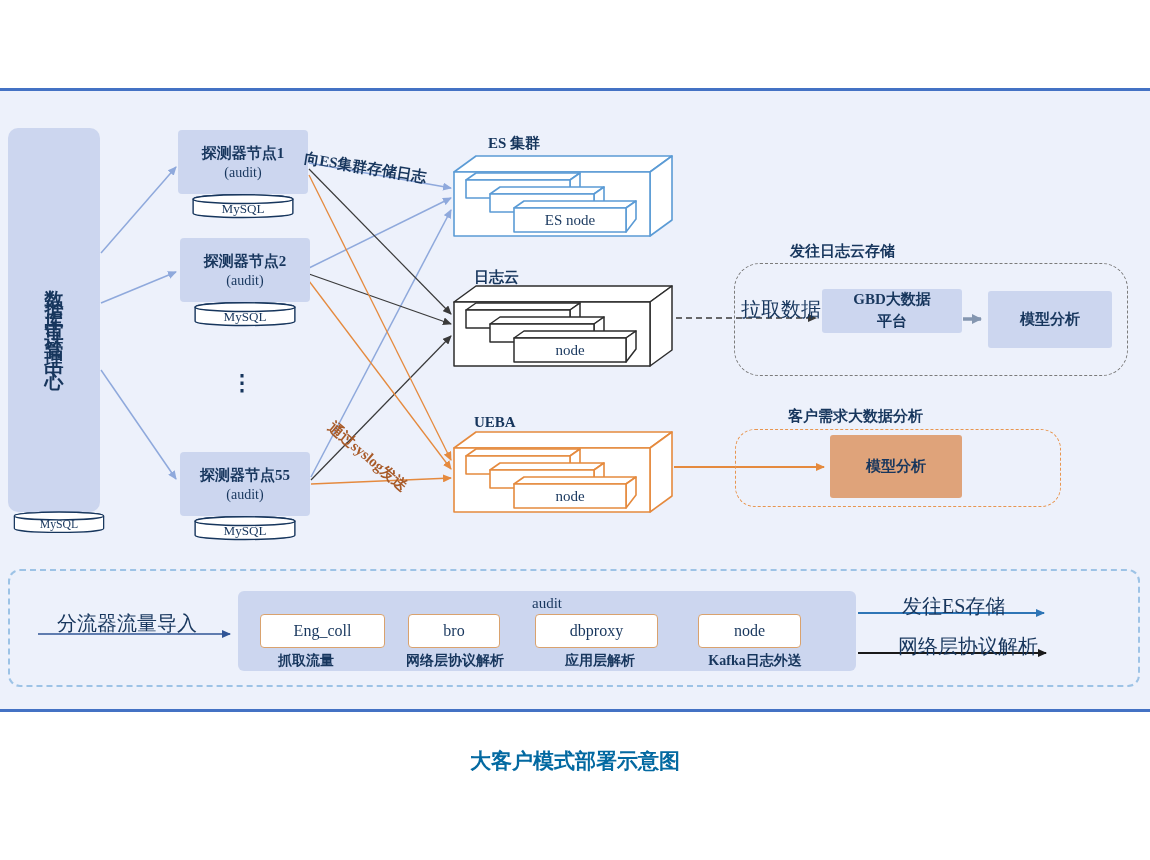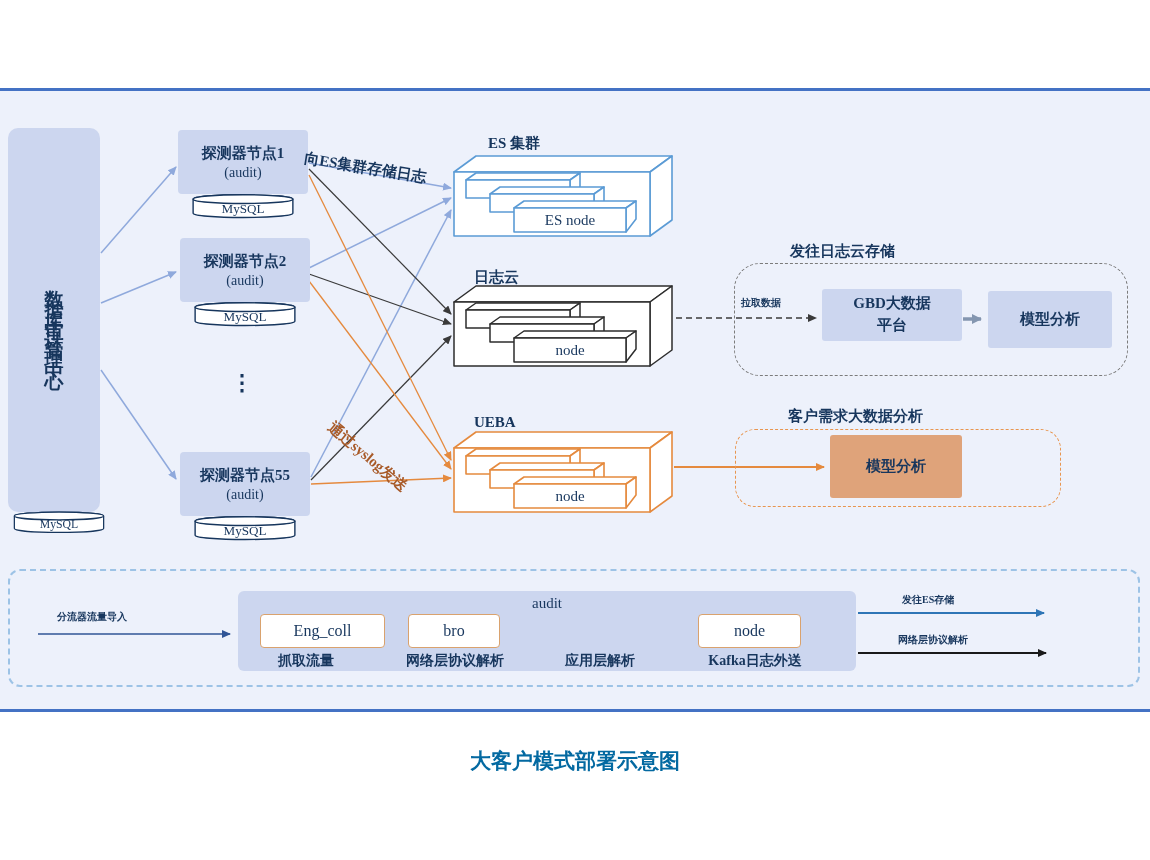--- a/index.html
+++ b/index.html
@@ -25,21 +25,21 @@
   .dots{font-size:22px;font-weight:bold;color:#17365d;text-align:center;}
   
   .clu-title{font-size:15px;font-weight:bold;}
   .svg-label{font-size:15px;fill:#17365d;text-anchor:middle;font-family:"Liberation Serif",serif;}
   
   .rot-label{font-size:15px;font-weight:bold;transform-origin:0 0;white-space:nowrap;}
   .lbl-to-es{left:306px;top:149px;transform:rotate(9deg);color:#17365d;}
   .lbl-syslog{left:336px;top:418px;transform:rotate(40deg);color:#a85a28;}
   
   .sec-title{font-size:15px;font-weight:bold;}
-  .small-label{font-size:10px;font-weight:bold;}
+  .small-label{font-size:20px;font-weight:normal;}
   .peri-box{background:#ccd6ef;border-radius:3px;display:flex;align-items:center;justify-content:center;
             font-size:15px;font-weight:bold;}
   .peri-box span{white-space:pre-line;text-align:center;line-height:1.45;}
   .tan-box{background:#dfa37a;border-radius:3px;display:flex;align-items:center;justify-content:center;
            font-size:15px;font-weight:bold;}
   .dash-gray{border:1.6px dashed #7b7b7b;border-radius:26px;}
   .dash-orange{border:1.6px dashed #e8954f;border-radius:20px;}
   .dash-blue{border:2px dashed #9dc3e6;border-radius:12px;}
   
   .audit-wrap{background:#ccd6ef;border-radius:6px;}
@@ -214,21 +214,21 @@
       <polygon points="66,56 76,49 188,49 178,56"></polygon>
       <polygon points="178,56 188,49 188,67 178,80"></polygon>
       <rect x="66" y="56" width="112" height="24"></rect>
     </g>
     <text x="122" y="73" class="svg-label">node</text>
   </svg>
 
   <div class="sec-title abs" style="left:790px;top:242px">发往日志云存储</div>
   <div class="dash-gray abs" style="left:734px;top:263px;width:394px;height:113px;box-sizing:border-box"></div>
   <div class="small-label abs" style="left:741px;top:296px">拉取数据</div>
-  <div class="peri-box abs" style="left:822px;top:289px;width:140px;height:52px">
+  <div class="peri-box abs" style="left:822px;top:289px;width:140px;height:44px">
     <span>GBD大数据
 平台</span>
   </div>
   <div class="peri-box abs" style="left:988px;top:291px;width:124px;height:57px">
     <span>模型分析</span>
   </div>
 
   <div class="sec-title abs" style="left:788px;top:407px">客户需求大数据分析</div>
   <div class="dash-orange abs" style="left:735px;top:429px;width:326px;height:78px;box-sizing:border-box"></div>
   <div class="tan-box abs" style="left:830px;top:435px;width:132px;height:63px">
@@ -240,20 +240,23 @@
 
   <div class="audit-wrap abs" style="left:238px;top:591px;width:618px;height:80px">
     <div class="audit-title">audit</div>
   </div>
   <div class="mod-box abs" style="left:260px;top:614px;width:125px">
     <span>Eng_coll</span>
   </div>
   <div class="mod-box abs" style="left:408px;top:614px;width:92px">
     <span>bro</span>
   </div>
+  <div class="mod-box abs" style="left:535px;top:614px;width:123px">
+    <span>dbproxy</span>
+  </div>
   <div class="mod-box abs" style="left:698px;top:614px;width:103px">
     <span>node</span>
   </div>
   <div class="mod-desc abs" style="left:236px;top:652px;width:140px">抓取流量</div>
   <div class="mod-desc abs" style="left:385px;top:652px;width:140px">网络层协议解析</div>
   <div class="mod-desc abs" style="left:530px;top:652px;width:140px">应用层解析</div>
   <div class="mod-desc abs" style="left:685px;top:652px;width:140px">Kafka日志外送</div>
 
   <div class="small-label abs" style="left:902px;top:593px">发往ES存储</div>
   <div class="small-label abs" style="left:898px;top:633px">网络层协议解析</div>

